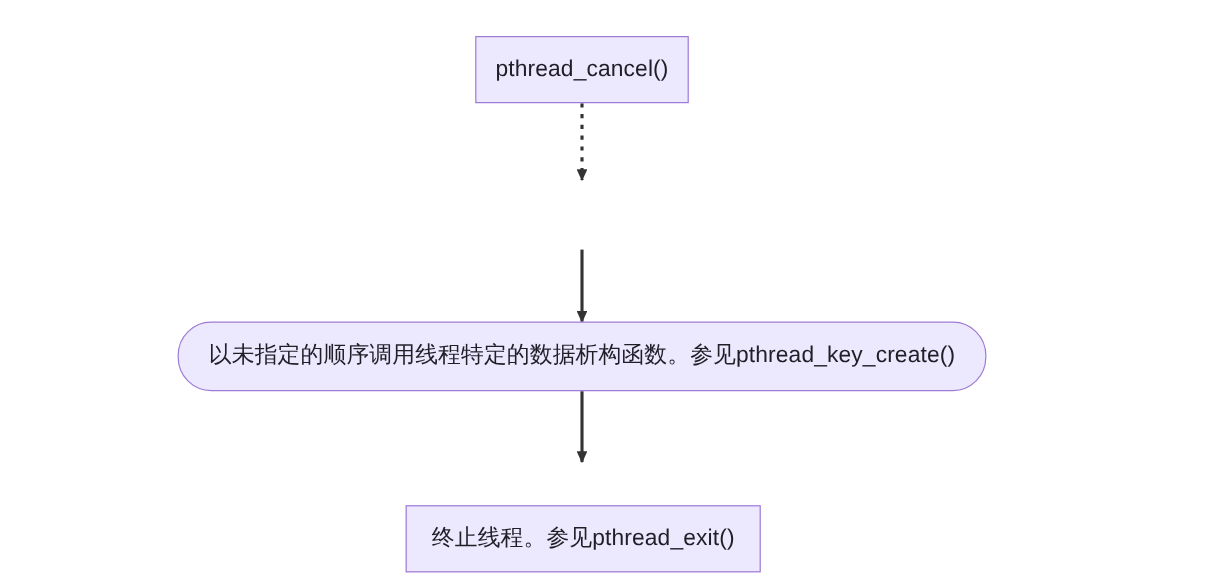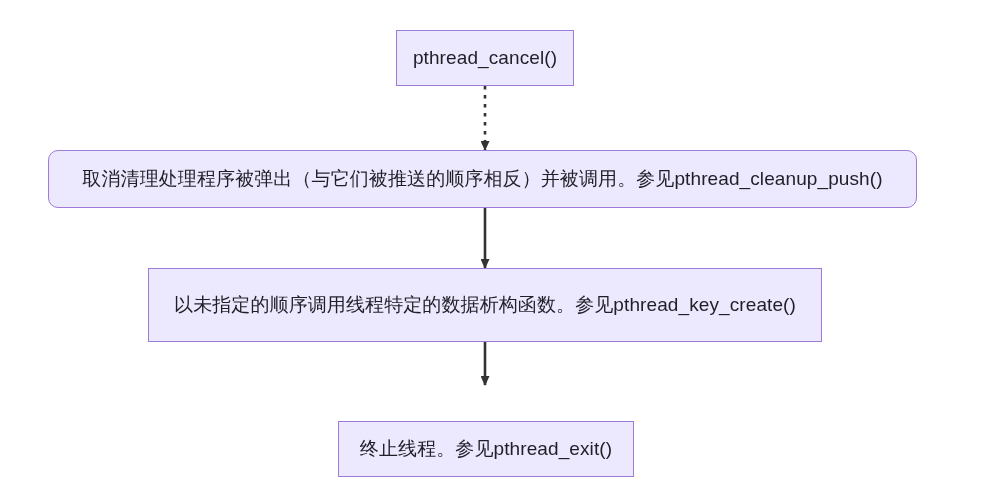--- a/index.html
+++ b/index.html
@@ -69,25 +69,22 @@
 
     <line x1="485" y1="208" x2="485" y2="268" stroke="#333333" stroke-width="2.6" stroke-linecap="butt" marker-end="url(#arrowhead)"></line>
 
     <line x1="485" y1="326" x2="485" y2="385" stroke="#333333" stroke-width="2.6" stroke-linecap="butt" marker-end="url(#arrowhead)"></line>
   </svg>
 
   <div class="node" style="left:396px; top:30px; width:178px; height:56px;justify-content:center;">
     <span class="node-label">pthread_cancel()</span>
   </div>
 
-  <div class="node rounded" style="left:48px; top:150px; width:869px; height:58px;">
-    <span class="node-label">取消清理处理程序被弹出（与它们被推送的顺序相反）并被调用。参见pthread_cleanup_push()</span>
-  </div>
 
-  <div class="node" style="left:148px; top:268px; width:674px; height:74px;">
+  <div class="node" style="left:148px; top:268px; width:674px; height:58px;border-radius:28px;">
     <span class="node-label">以未指定的顺序调用线程特定的数据析构函数。参见pthread_key_create()</span>
   </div>
 
   <div class="node" style="left:338px; top:385px; width:296px; height:56px;margin-top:36px;">
     <span class="node-label">终止线程。参见pthread_exit()</span>
   </div>
 
 </div>
 
 </body></html>

